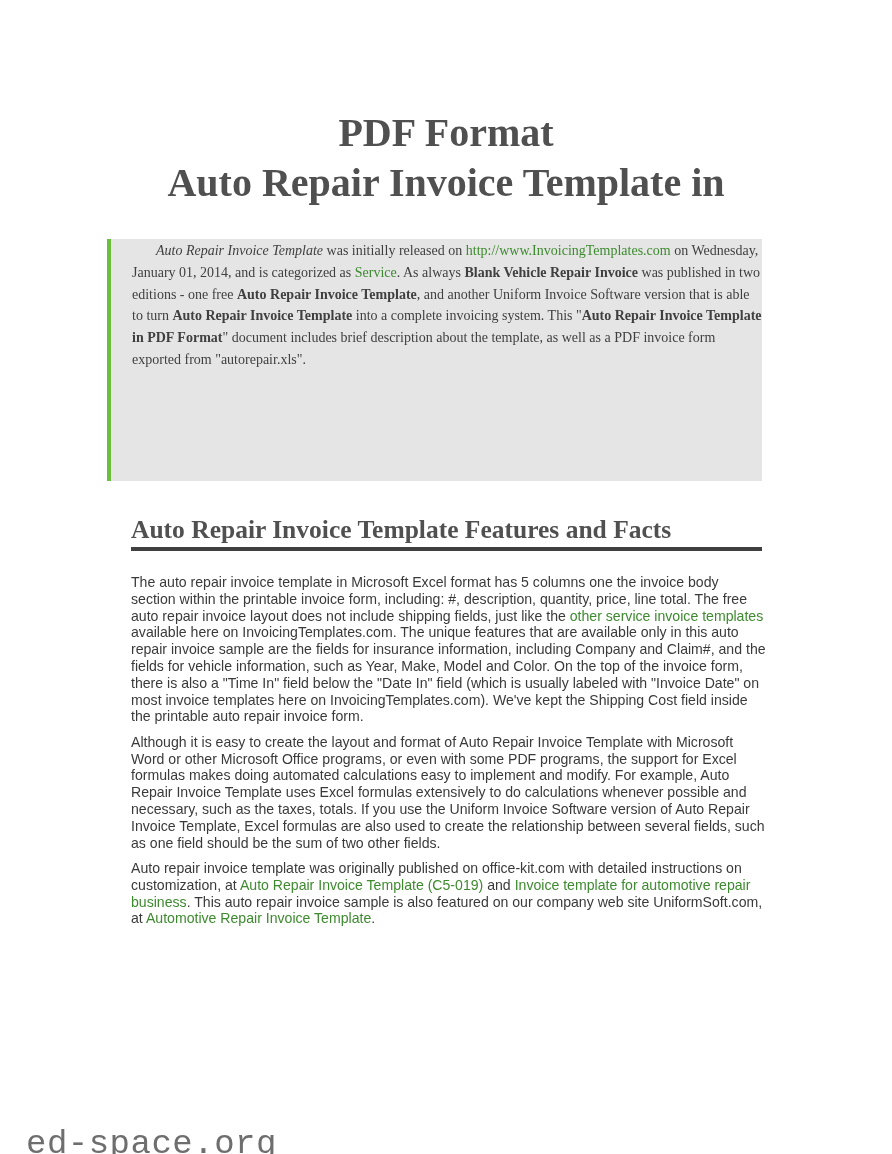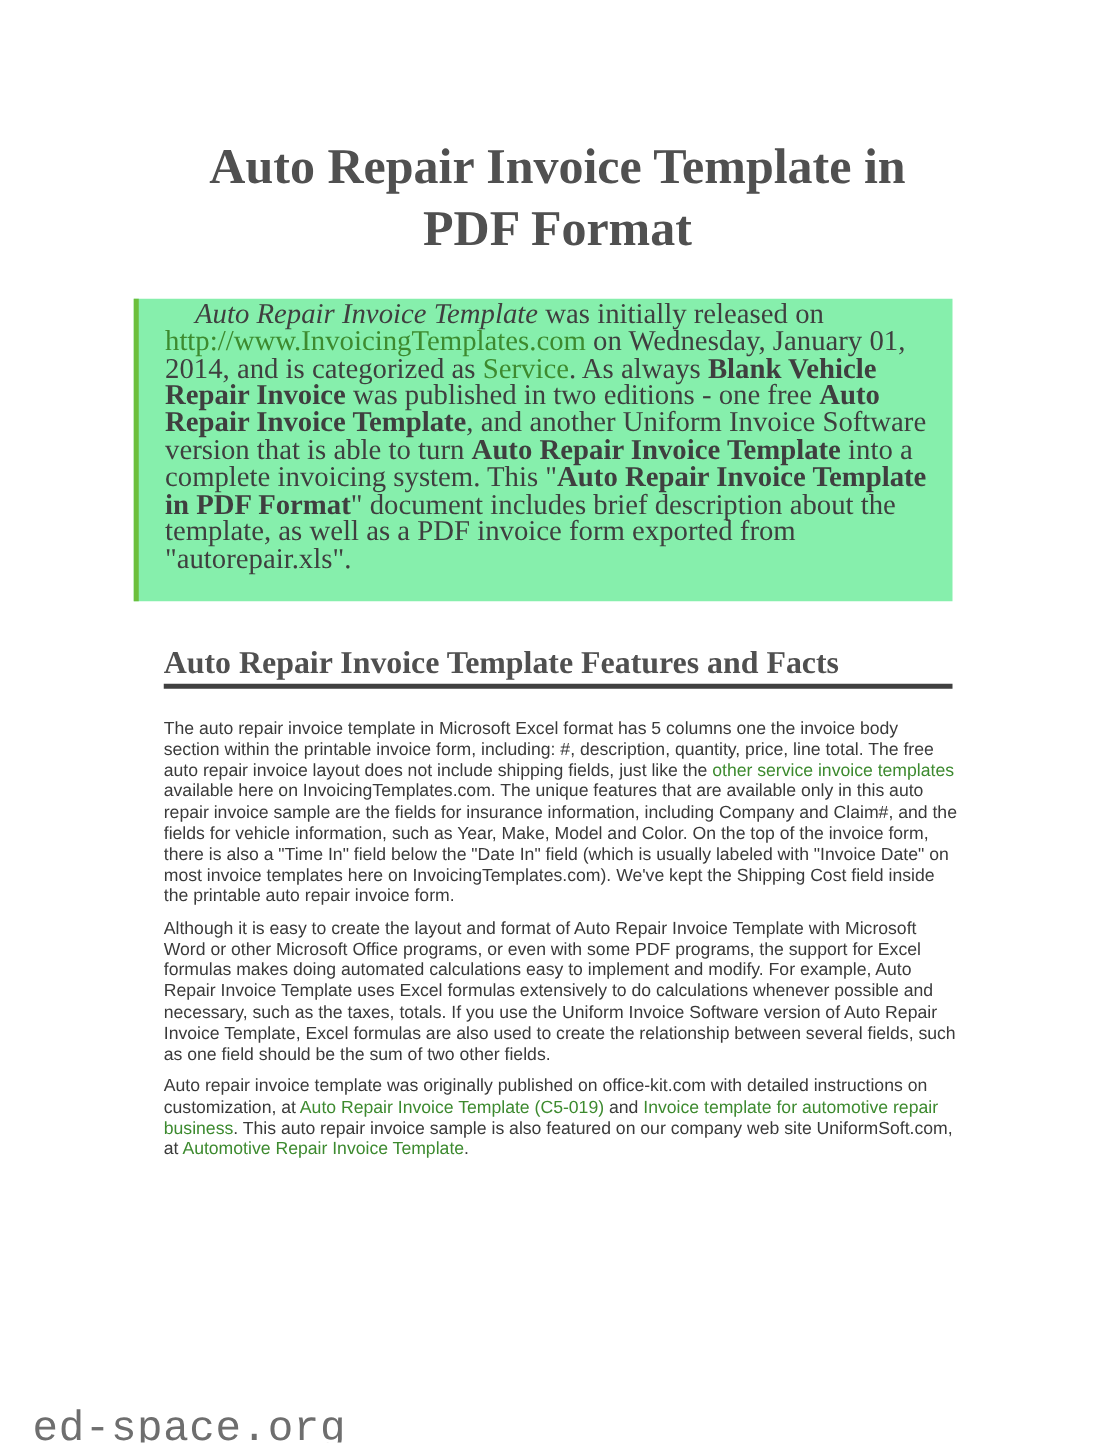--- a/index.html
+++ b/index.html
@@ -28,25 +28,25 @@
       margin: 0;
     }
     .page-title span { display: block; }
     .intro-block {
       position: absolute;
       top: 239px;
       left: 107px;
       width: 655px;
       height: 242px;
       border-left: 4px solid #6cbf3c;
-      background: #86efac;
+      background: #e5e5e5;
       box-sizing: border-box;
       padding: 0 0 0 21px;
       font-family: "Liberation Serif", serif;
-      font-size: 23px;
+      font-size: 14px;
       line-height: 21.8px;
       color: #3f3f3f;
     }
     .intro-block p {
       margin: 0;
       text-indent: 24px;
     }
     .intro-block p.first { padding-top: 1px; }
     .intro-block p.second { margin-top: 22px; }
     .link {
@@ -88,22 +88,22 @@
       font-size: 34px;
       line-height: 40px;
       color: #6e6e6e;
       letter-spacing: 0.5px;
     }
   </style>
 </head>
 <body>
 
 <h1 class="page-title">
+  <span>PDF Format</span>
   <span>Auto Repair Invoice Template in</span>
-  <span>PDF Format</span>
 </h1>
 
 <div class="intro-block">
   <p class="first"><i>Auto Repair Invoice Template</i><span> was initially released on </span><a class="link" href="#">http://www.InvoicingTemplates.com</a><span> on Wednesday, January 01, 2014, and is categorized as </span><a class="link" href="#">Service</a><span>. As always </span><b>Blank Vehicle Repair Invoice</b><span> was published in two editions - one free </span><b>Auto Repair Invoice Template</b><span>, and another Uniform Invoice Software version that is able to turn </span><b>Auto Repair Invoice Template</b><span> into a complete invoicing system. This "</span><b>Auto Repair Invoice Template in PDF Format</b><span>" document includes brief description about the template, as well as a PDF invoice form exported from "autorepair.xls".</span></p>
 </div>
 
 <h2 class="section-heading">Auto Repair Invoice Template Features and Facts</h2>
 
 <div class="body-text">
   <p><span>The auto repair invoice template in Microsoft Excel format has 5 columns one the invoice body section within the printable invoice form, including: #, description, quantity, price, line total. The free auto repair invoice layout does not include shipping fields, just like the </span><a class="link" href="#">other service invoice templates</a><span> available here on InvoicingTemplates.com. The unique features that are available only in this auto repair invoice sample are the fields for insurance information, including Company and Claim#, and the fields for vehicle information, such as Year, Make, Model and Color. On the top of the invoice form, there is also a "Time In" field below the "Date In" field (which is usually labeled with "Invoice Date" on most invoice templates here on InvoicingTemplates.com). We've kept the Shipping Cost field inside the printable auto repair invoice form.</span></p>

